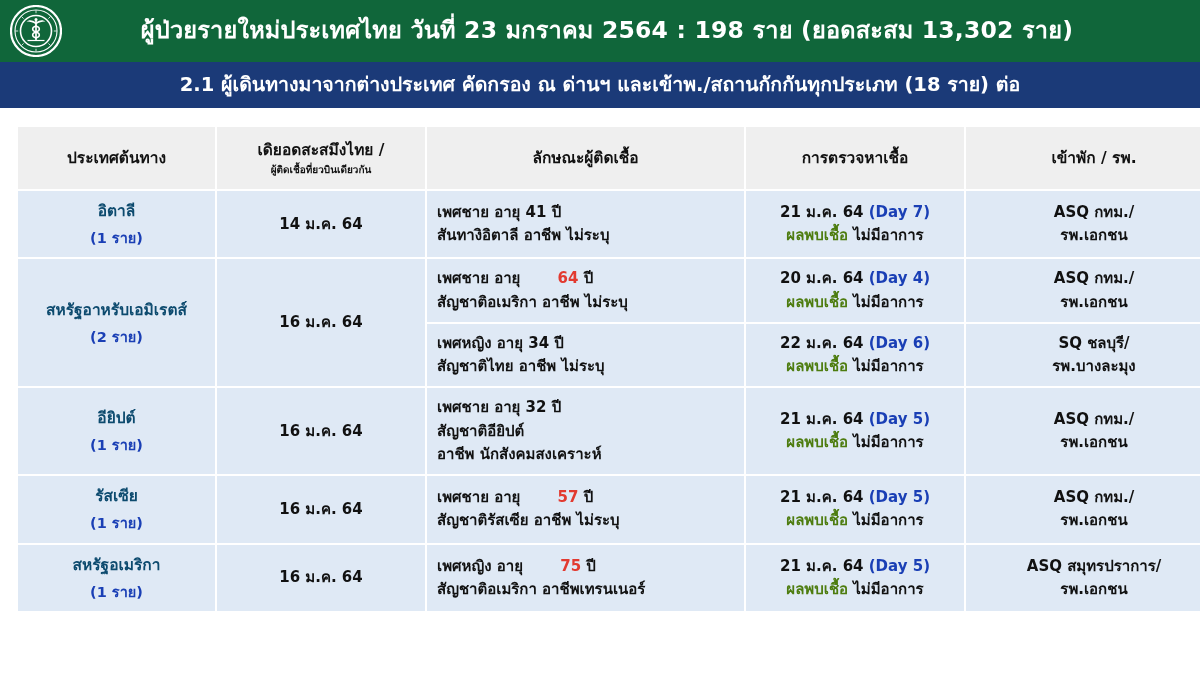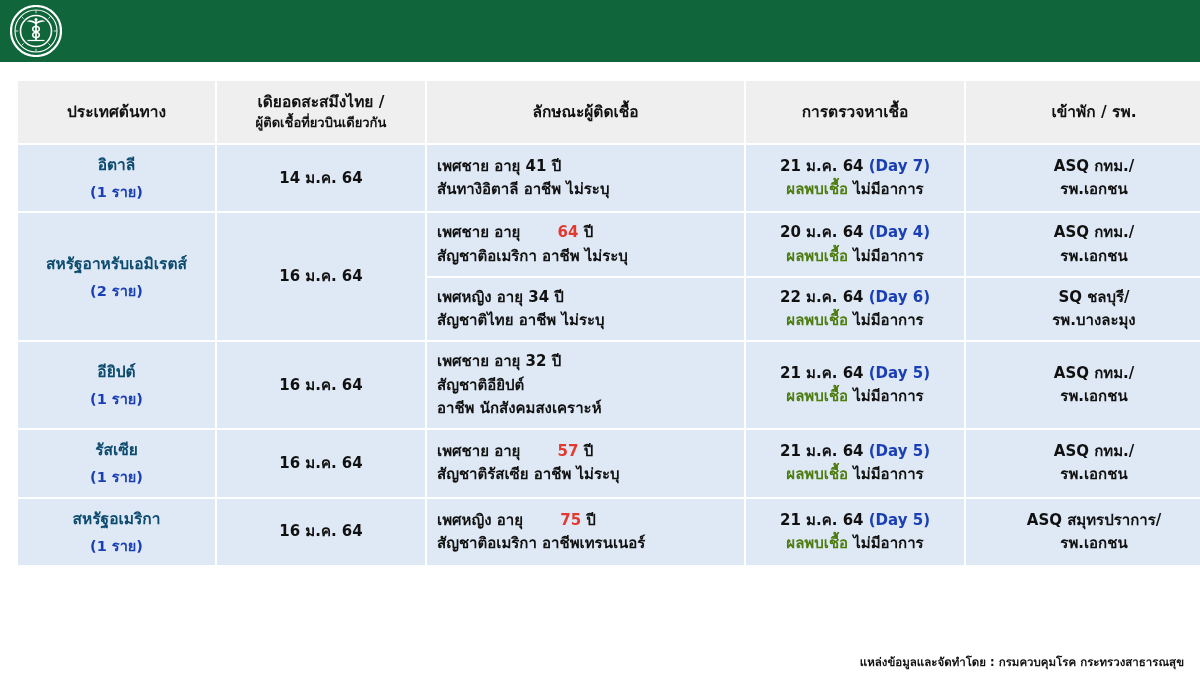--- a/index.html
+++ b/index.html
@@ -105,21 +105,21 @@
     vertical-align: middle;
     text-align: center;
     height: 62px;
     padding: 4px 6px;
     border: none;
     font-size: 15.5px;
     line-height: 1.3;
   }
 
   th .th-main { display: block; font-size: 15.5px; }
-  th .th-sub  { display: block; font-size: 13px; font-weight: bold; margin-top: 2px; }
+  th .th-sub  { display: block; font-size: 10px; font-weight: bold; margin-top: 2px; }
 
   table.report td {
     background: #dfe9f5;
     vertical-align: middle;
     padding: 8px 10px;
     border: none;
     font-size: 15px;
     line-height: 1.55;
     color: #111111;
     font-weight: bold;
@@ -181,22 +181,26 @@
 
         <path d="M26 17.5 C22 14.2 18.4 14.8 16.6 16.6 C19.2 16.3 22.6 17.2 26 19.4 Z" fill="#ffffff"></path>
         <path d="M26 17.5 C30 14.2 33.6 14.8 35.4 16.6 C32.8 16.3 29.4 17.2 26 19.4 Z" fill="#ffffff"></path>
 
         <path d="M26 21 C21.5 22.5 21.5 25.5 26 27 C30.5 28.5 30.5 31.5 26 33" fill="none" stroke="#ffffff" stroke-width="1.5" stroke-linecap="round"></path>
         <path d="M26 21 C30.5 22.5 30.5 25.5 26 27 C21.5 28.5 21.5 31.5 26 33" fill="none" stroke="#ffffff" stroke-width="1.5" stroke-linecap="round"></path>
         <circle cx="26" cy="14.6" r="1.5" fill="#ffffff"></circle>
         <path d="M17.5 35.5 h17" stroke="#ffffff" stroke-width="1.2"></path>
       </svg>
     </div>
+    <div class="green-title">ผู้ป่วยรายใหม่ประเทศไทย วันที่ 23 มกราคม 2564  : 198 ราย (ยอดสะสม 13,302 ราย)</div>
   </div>
 
+  <div class="blue-bar">
+    <div class="blue-title">2.1 ผู้เดินทางมาจากต่างประเทศ คัดกรอง ณ ด่านฯ และเข้าพ./สถานกักกันทุกประเภท (18 ราย) ต่อ</div>
+  </div>
 
   <div class="table-zone">
     <table class="report">
       <colgroup>
         <col class="c-origin">
           <col class="c-arrival">
           <col class="c-profile">
           <col class="c-testing">
           <col class="c-lodging">
       </colgroup>
@@ -328,17 +332,14 @@
             </td>
             <td class="center">
               <span class="line">ASQ สมุทรปราการ/</span>
               <span class="line">รพ.เอกชน</span>
             </td>
           </tr>
         </tbody>
     </table>
   </div>
 
-  <div class="footer">
-    <span class="footer-text">แหล่งข้อมูลและจัดทำโดย : กรมควบคุมโรค กระทรวงสาธารณสุข</span>
-  </div>
 
 </div>
 
 </body></html>

